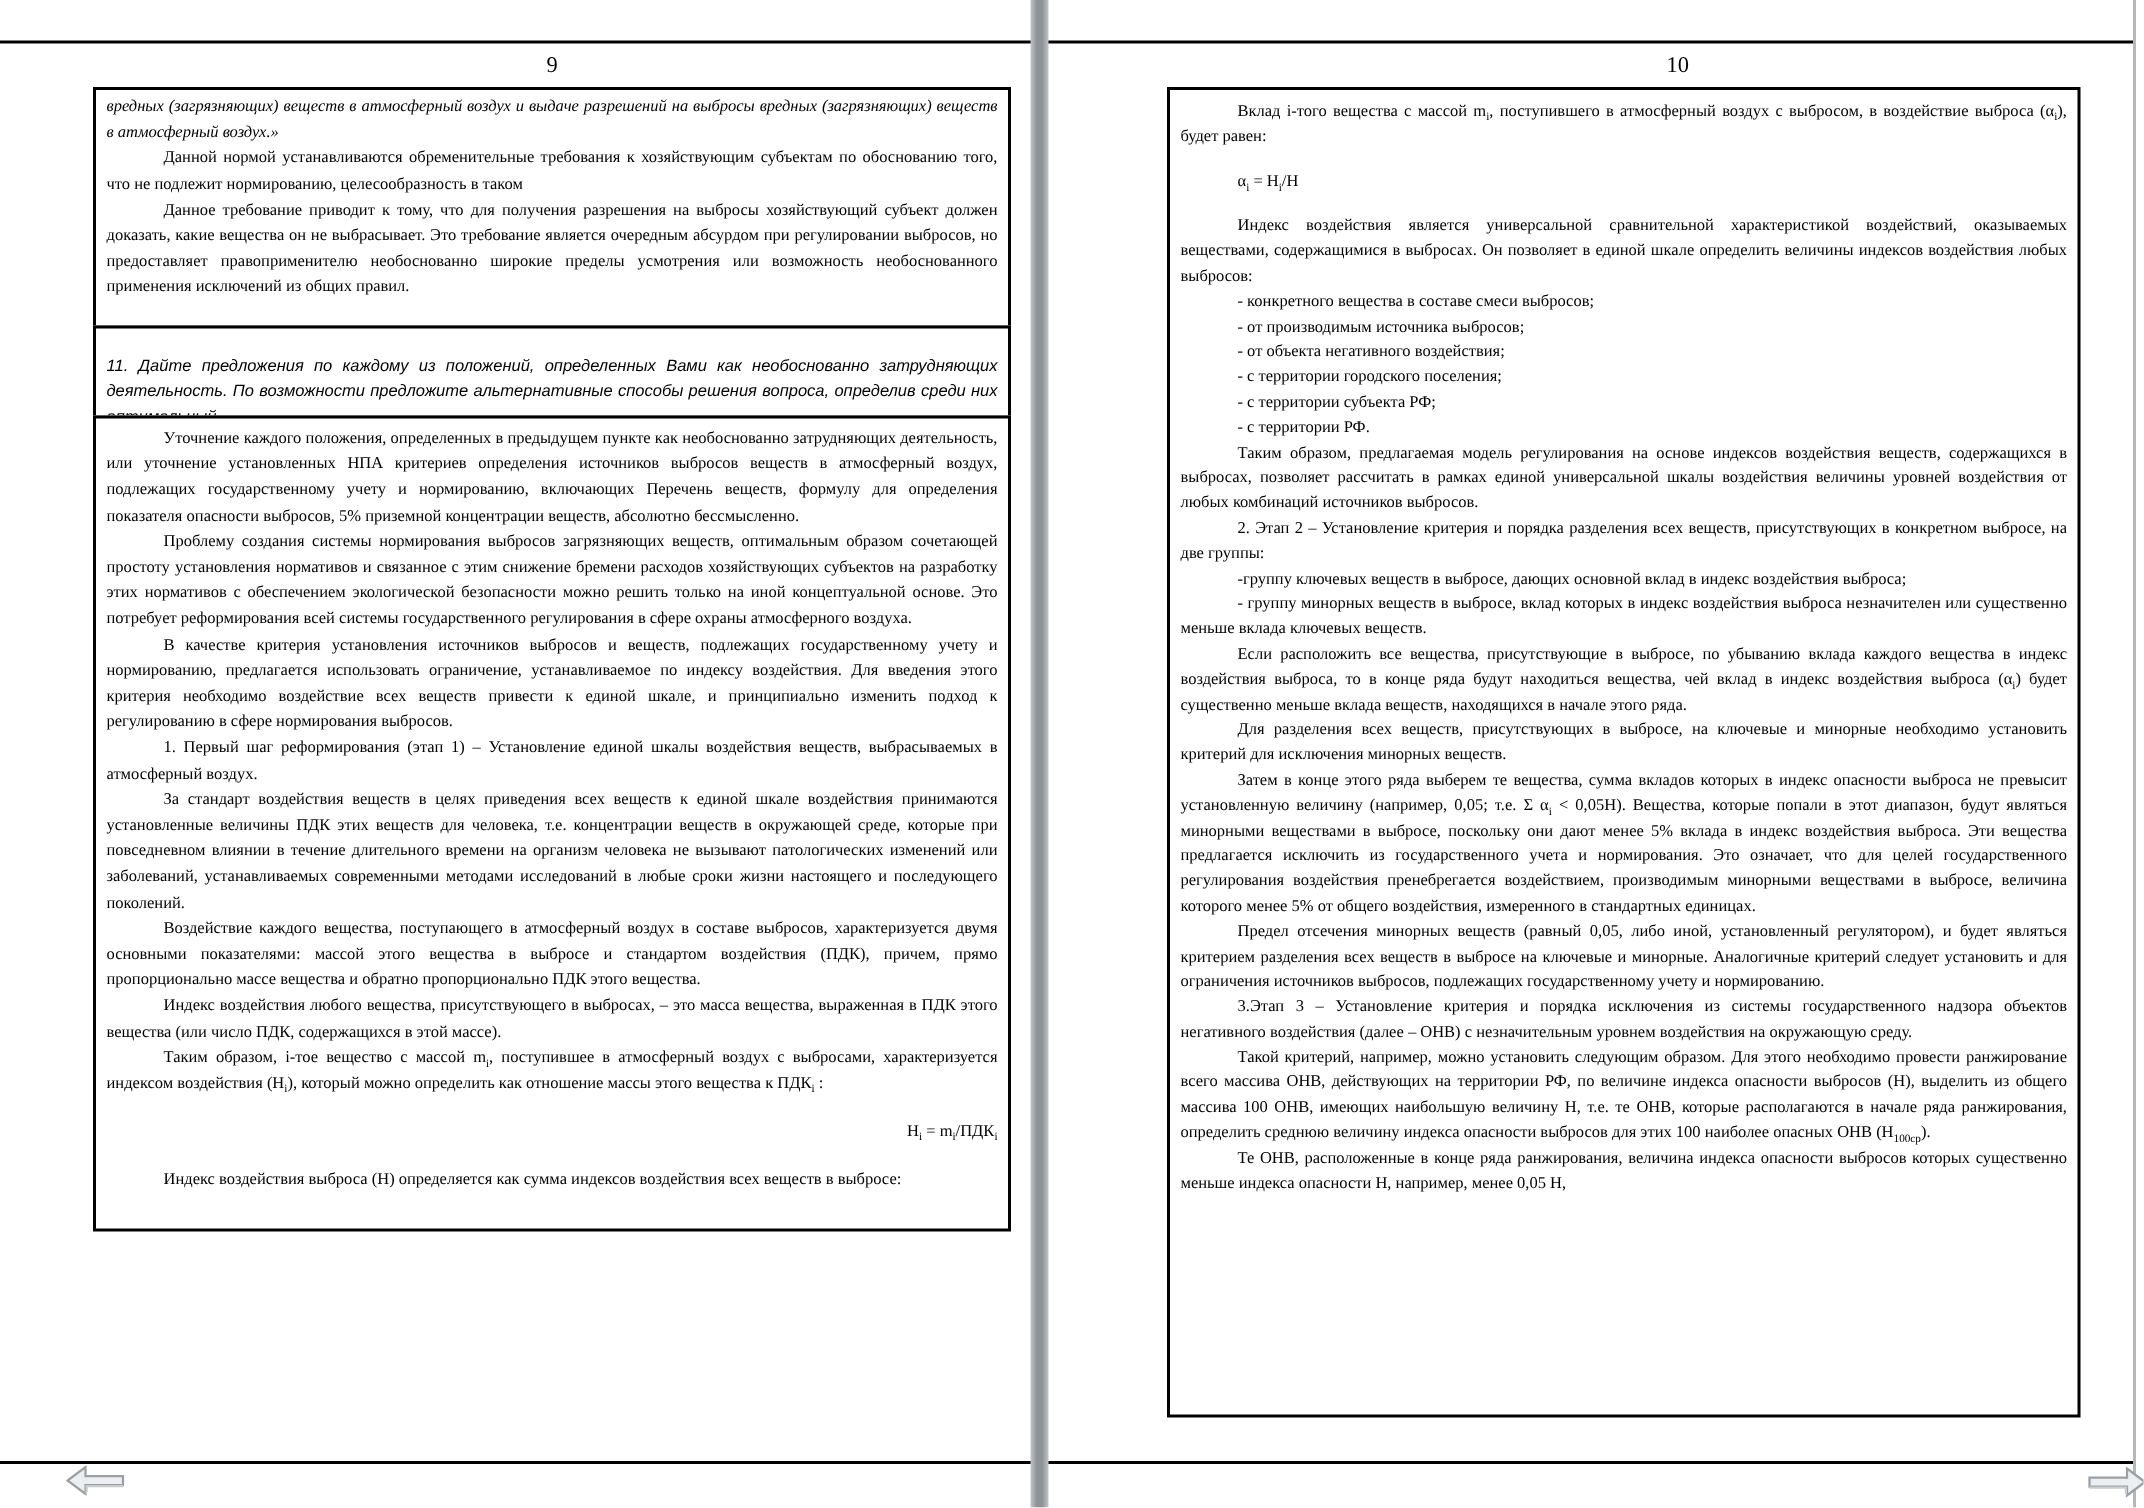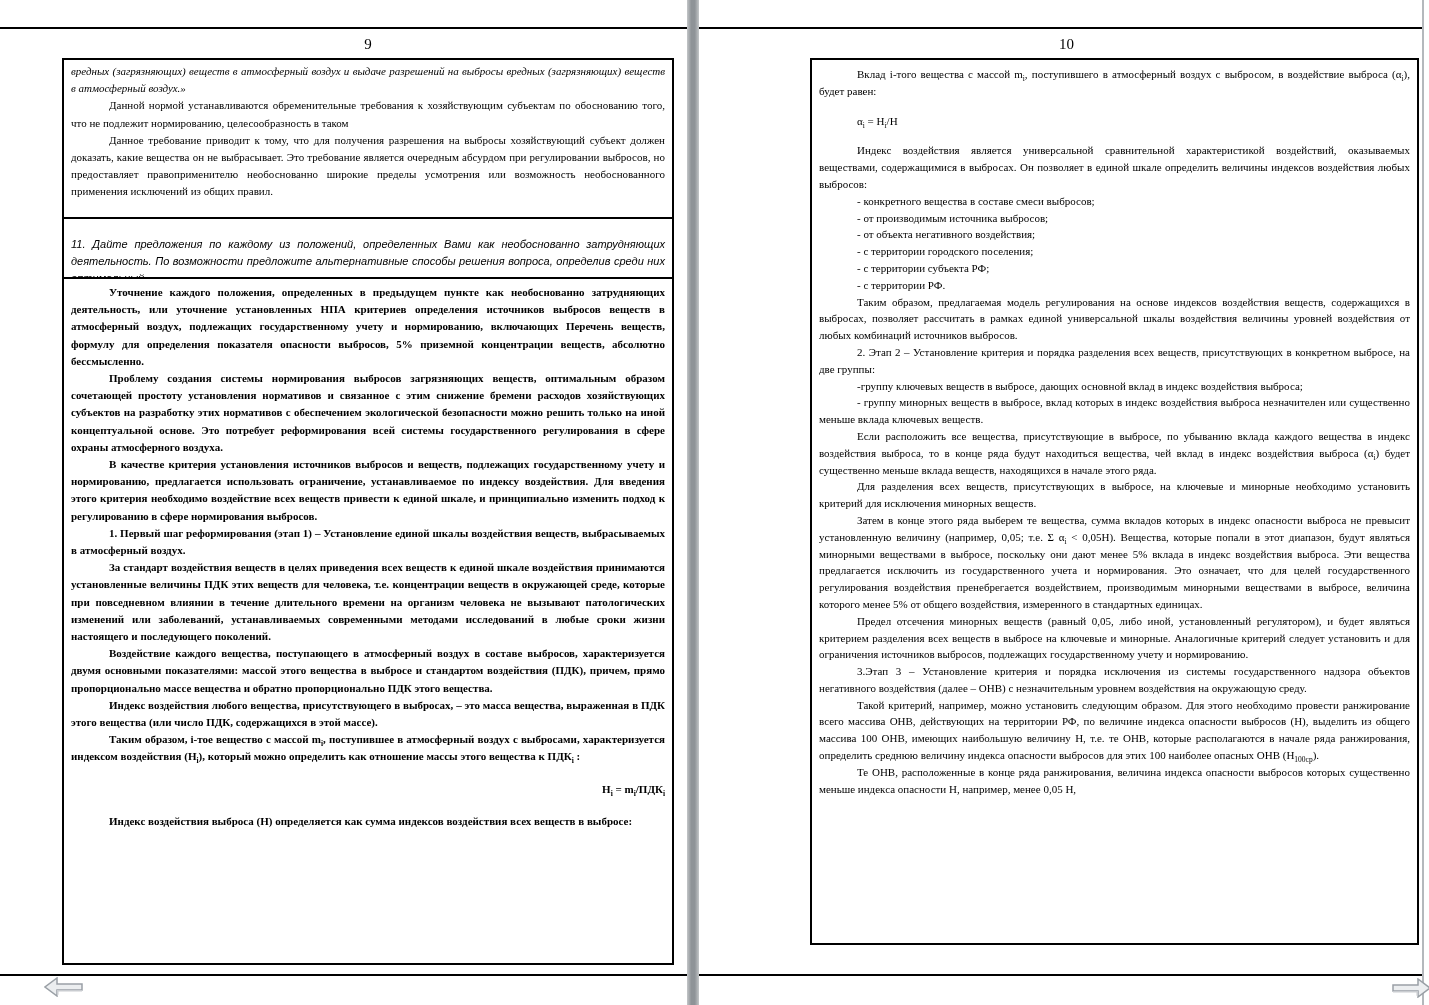--- a/index.html
+++ b/index.html
@@ -12,31 +12,31 @@
   .rule.bottom{top:974px;}
   .divider{
     position:absolute;top:0;left:687px;width:12px;height:1005px;
     background:linear-gradient(90deg,#c3c6c8 0%,#8e9397 35%,#8e9397 65%,#c3c6c8 100%);
   }
   .right-edge{position:absolute;top:0;left:1422px;width:2px;height:1005px;background:#b4b8bc;}
   .pagenum{
     position:absolute;top:36px;text-align:center;font-size:15px;line-height:17px;
   }
   .pagenum.p9{left:62px;width:612px;}
-  .pagenum.p10{left:762px;width:609px;}
+  .pagenum.p10{left:814px;width:609px;}
   .frame{
     position:absolute;border:2px solid #000;box-sizing:border-box;
     background:#fff;overflow:hidden;padding:3px 7px;
   }
   .f-b1{left:62px;top:58px;width:612px;height:161px;}
   .f-b2{left:62px;top:217px;width:612px;height:62px;
         font-family:"Liberation Sans", sans-serif;font-style:italic;
         font-size:14.5px;line-height:19px;padding-top:17px;}
-  .f-b3{left:62px;top:277px;width:612px;height:688px;padding-top:5px;font-weight:bold;}
-  .f-p10{left:778px;top:58px;width:609px;height:887px;padding-top:6px;margin-left:32px;}
+  .f-b3{left:62px;top:277px;width:612px;height:544px;padding-top:5px;}
+  .f-p10{left:778px;top:58px;width:609px;height:887px;padding-top:6px;}
   p{margin:0;font-size:11px;line-height:17.2px;text-align:justify;}
   .f-p10 p{line-height:16.8px;}
   .ind{text-indent:38px;}
   .noind{text-indent:0;}
   .it{font-style:italic;}
   .formula{text-align:right;text-indent:0;margin:15px 0;}
   .formula-left{text-align:left;text-indent:38px;margin:13px 0;}
   sub{font-size:0.68em;line-height:0;}
   .nav-arrow{position:absolute;cursor:pointer;}
   .nav-arrow.prev{left:44px;top:977px;}

